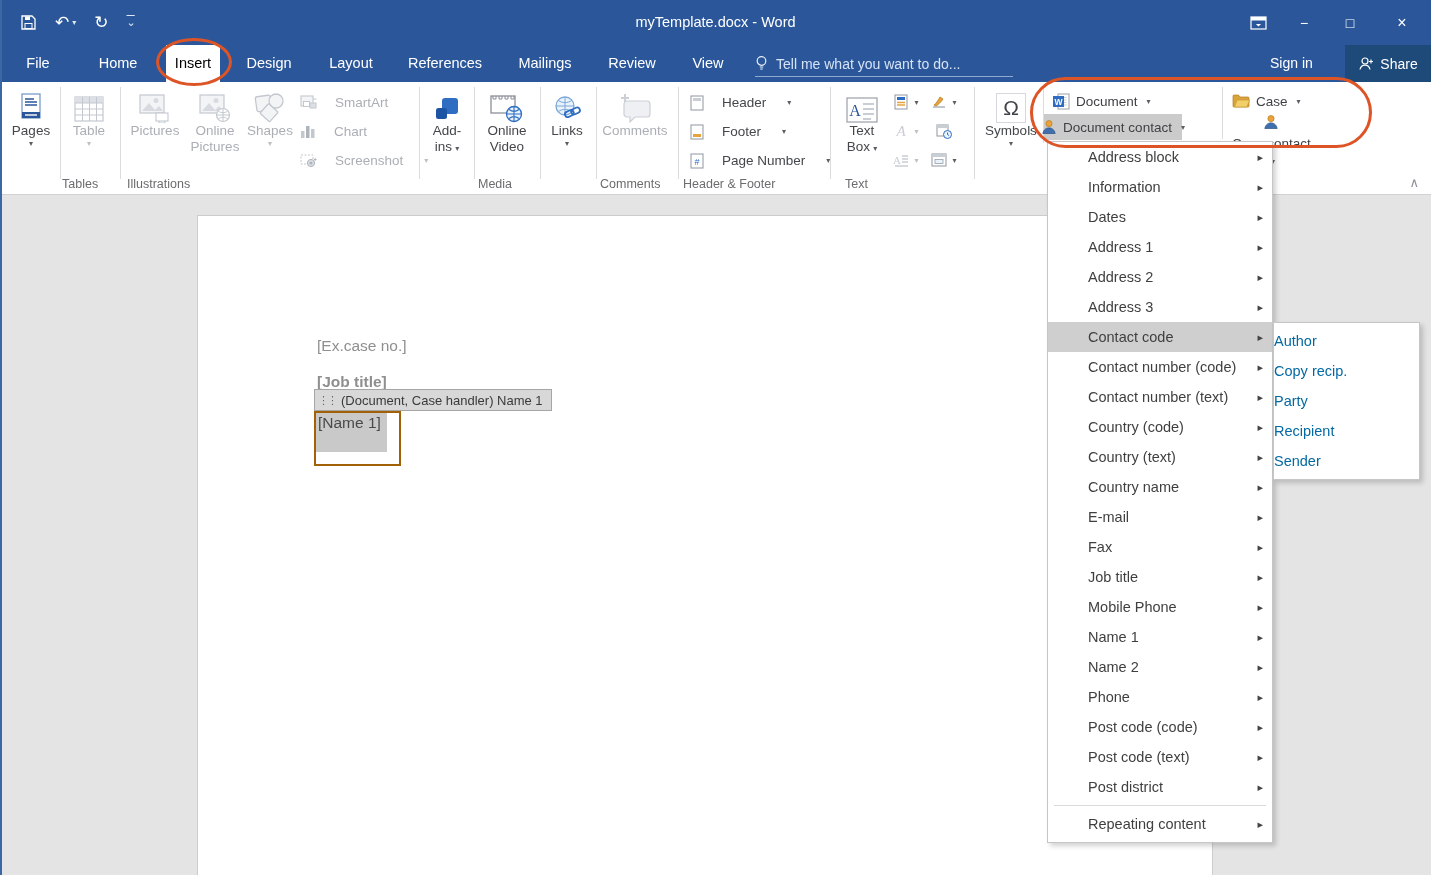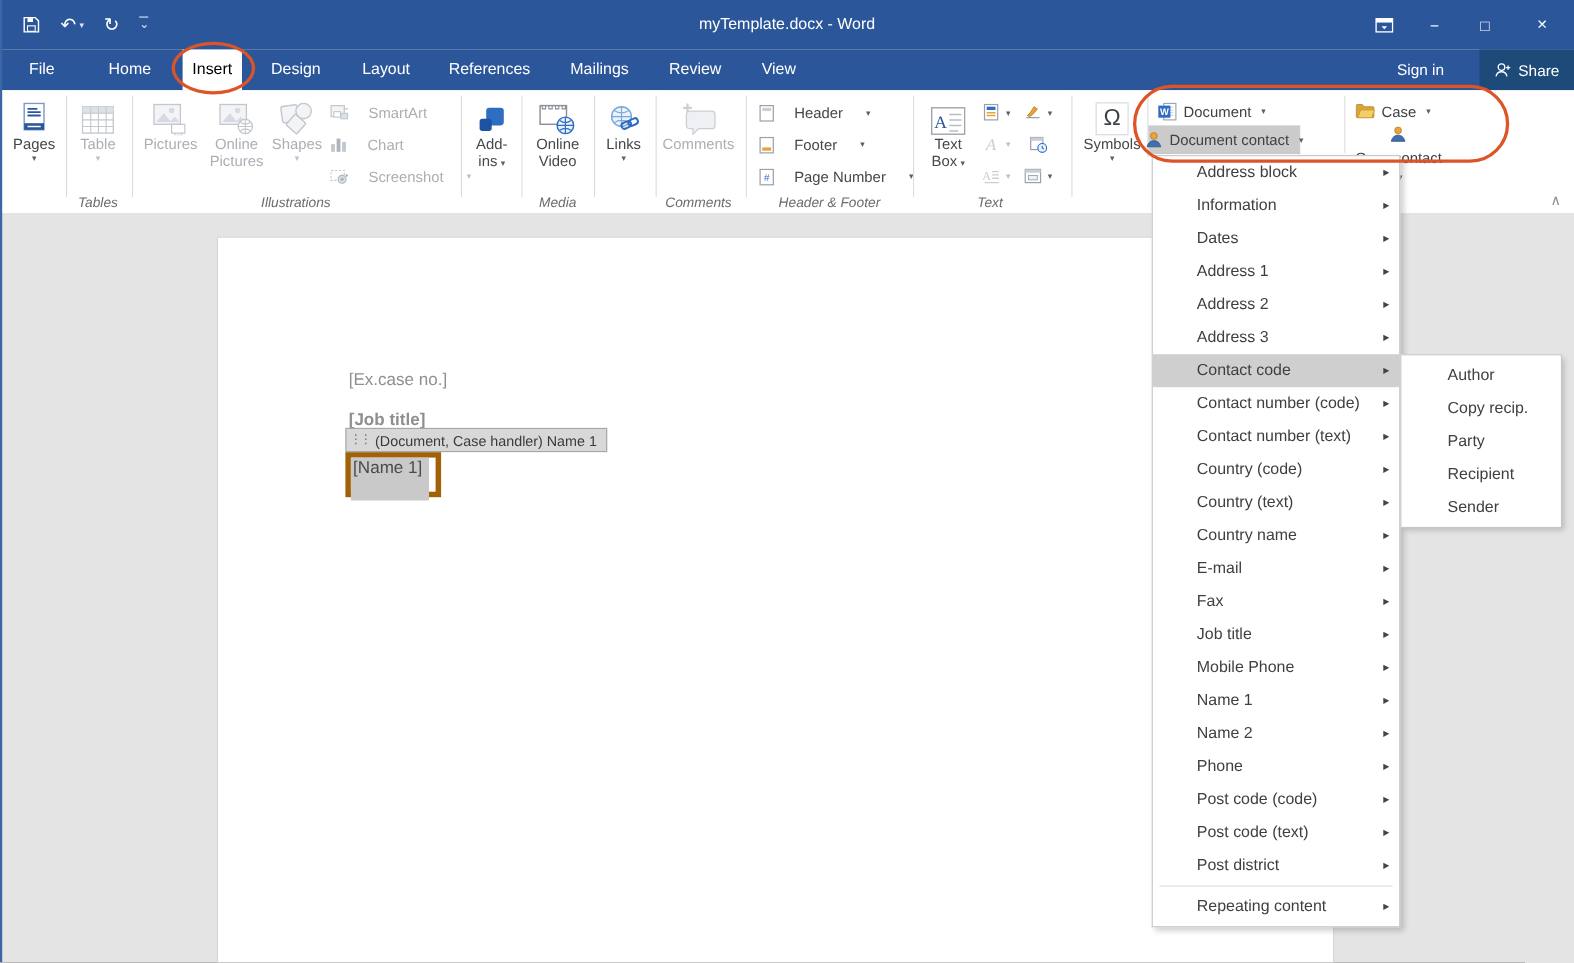--- a/index.html
+++ b/index.html
@@ -34,21 +34,21 @@
   .tab:nth-of-type(9){left:684px;width:48px;}
   .tellme{position:absolute;left:755px;top:6px;width:258px;height:26px;display:flex;align-items:center;gap:8px;
           border-bottom:1px solid #8fa9cf;color:#d5e3f5;font-size:14px;}
   .signin{position:absolute;left:1270px;top:0;height:37px;line-height:37px;color:#fff;font-size:14px;}
   .share-btn{position:absolute;left:1345px;top:0;width:86px;height:37px;background:#1e4a7a;color:#fff;font-size:14px;
              display:flex;align-items:center;justify-content:center;gap:6px;}
 
   
   .ribbon{position:absolute;left:0;top:82px;width:1431px;height:113px;background:#fff;border-bottom:1px solid #d2d2d2;}
   .rsep{position:absolute;top:5px;width:1px;height:92px;background:#dcdcdc;}
-  .grouplabel{position:absolute;bottom:3px;font-size:12.5px;color:#6a6c6e;text-align:center;font-style:italic;}
+  .grouplabel{position:absolute;bottom:3px;font-size:12.5px;color:#6a6c6e;}
   .bigbtn{position:absolute;top:3px;height:94px;text-align:center;font-size:13.5px;color:#44474b;line-height:16px;}
   .bigbtn .ic{height:38px;display:flex;align-items:flex-end;justify-content:center;padding-top:4px;}
   .bigbtn.disabled{color:#abafb5;}
   .caret{font-size:8px;color:#5a5f66;line-height:9px;display:block;}
   .caret.inline{display:inline;margin-left:3px;}
   .disabled .caret,.caret.dis{color:#bcc0c5;}
   .rowbtn{position:absolute;height:27px;display:flex;align-items:center;gap:18px;font-size:13.5px;color:#44474b;white-space:nowrap;}
   .rowbtn.disabled{color:#abafb5;}
   .sicon{position:absolute;width:36px;height:26px;display:flex;align-items:center;justify-content:center;gap:2px;}
   .omega-box{width:30px;height:30px;border:1px solid #d5d8dc;display:flex;align-items:center;justify-content:center;
@@ -59,34 +59,34 @@
   .cbtn{position:absolute;height:26px;display:flex;align-items:center;gap:6px;font-size:13.5px;color:#3f4145;white-space:nowrap;padding:0 6px;}
   .cbtn.pressed{background:#cbcbcb;}
 
   
   .docarea{position:absolute;left:0;top:195px;width:1431px;height:680px;background:#e4e4e4;}
   .page{position:absolute;left:197px;top:20px;width:1016px;height:661px;background:#fff;border:1px solid #cccccc;}
   .doc-text{position:absolute;font-size:15.5px;color:#8f8f8f;}
   .cc-tag{position:absolute;left:116px;top:173px;height:22px;background:#d8d8d8;border:1px solid #a6a6a6;
           display:flex;align-items:center;font-size:13px;color:#3a3a3a;padding:0 8px 0 3px;white-space:nowrap;z-index:3;}
   .cc-handle{font-size:11px;color:#6a6a6a;letter-spacing:-2px;margin-right:5px;line-height:10px;}
-  .cc-box{position:absolute;left:116px;top:195px;width:87px;height:41px;background:#fff;border:5px solid #a16207;z-index:2;text-align:center;}
+  .cc-box{position:absolute;left:116px;top:195px;width:87px;height:55px;background:#fff;border:2px solid #a16207;z-index:2;text-align:center;}
   .cc-box .sel{position:absolute;left:0;top:0;width:71px;height:39px;background:#c9c9c9;}
   .cc-box .val{position:absolute;left:2px;top:1px;font-size:15.5px;color:#4a4a4a;}
 
   
   .menu{position:absolute;left:1047px;top:141px;width:226px;background:#fff;border:1px solid #c6c6c6;
         box-shadow:3px 3px 5px rgba(0,0,0,.18);z-index:40;padding:0 0 3px 0;}
   .mitem{position:relative;height:30px;line-height:30px;padding-left:40px;font-size:14.5px;color:#3f3f3f;cursor:default;}
   .mitem.highlighted{background:#cfcfcf;}
   .m-arrow{position:absolute;right:9px;top:0;font-size:11px;color:#444;}
   .menu-sep{height:1px;background:#dcdcdc;margin:3px 6px 3px 6px;}
   .submenu{position:absolute;left:1273px;top:322px;width:147px;background:#fff;border:1px solid #c6c6c6;
            box-shadow:3px 3px 5px rgba(0,0,0,.18);z-index:45;padding:3px 0;}
-  .smitem{height:30px;line-height:30px;padding-left:42px;font-size:14.5px;color:#404040;cursor:default;}
+  .smitem{height:30px;line-height:30px;font-size:14.5px;color:#0369a1;cursor:default;}
 
   
   .annot{position:absolute;border:3px solid #dd5426;pointer-events:none;z-index:60;background:transparent;}
   .annot.insert{left:156px;top:38px;width:76px;height:48px;border-radius:50%;}
   .annot.group{left:1030px;top:77px;width:342px;height:71px;border-radius:36px;}
 
   
   .win-edge{position:absolute;left:0;top:0;width:2px;height:875px;background:#3b67a5;z-index:70;}
   svg{display:block;}
 </style>
@@ -148,20 +148,29 @@
         <div class="tab"><span>Layout</span></div>
 
         <div class="tab"><span>References</span></div>
 
         <div class="tab"><span>Mailings</span></div>
 
         <div class="tab"><span>Review</span></div>
 
         <div class="tab"><span>View</span></div>
       </div>
+    <div class="tellme">
+      <span>
+        <svg width="13" height="17" viewBox="0 0 13 17">
+            <circle cx="6.5" cy="6" r="4.3" fill="none" stroke="#e8eef7" stroke-width="1.2"></circle>
+            <path d="M4.8 12h3.4M5.2 14h2.6" stroke="#e8eef7" stroke-width="1.2"></path>
+          </svg>
+      </span>
+      <span>Tell me what you want to do...</span>
+    </div>
     <div class="signin">Sign in</div>
     <div class="share-btn">
       <span>
         <svg width="16" height="15" viewBox="0 0 16 15">
             <circle cx="7" cy="5" r="3" fill="none" stroke="#fff" stroke-width="1.2"></circle>
             <path d="M2 13.5c.6-3 3-4.3 5-4.3s4.4 1.3 5 4.3" fill="none" stroke="#fff" stroke-width="1.2"></path>
             <path d="M12.5 5.5h4M14.5 3.5v4" stroke="#fff" stroke-width="1.2" transform="translate(-1.5,0)"></path>
           </svg>
       </span>
       <span>Share</span>

